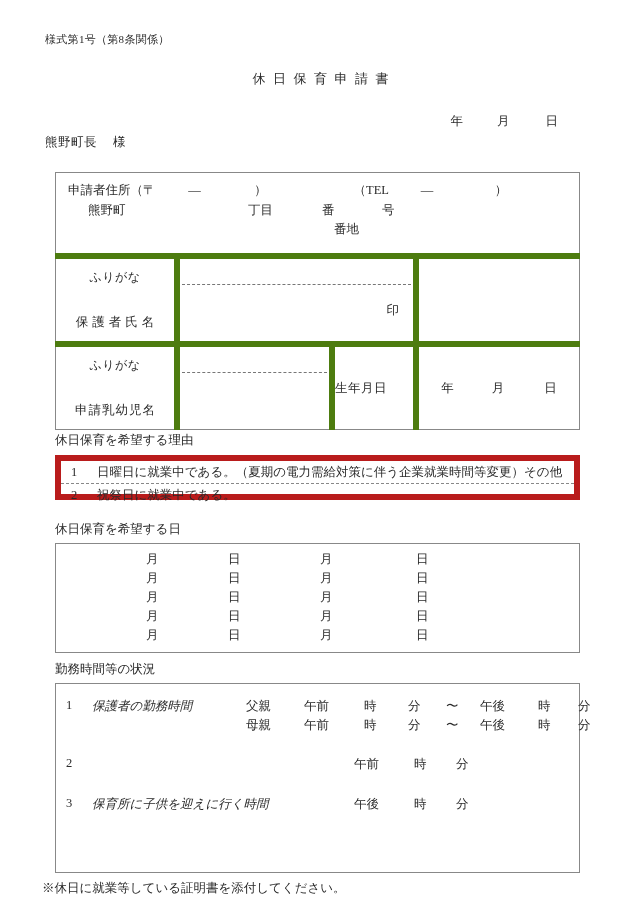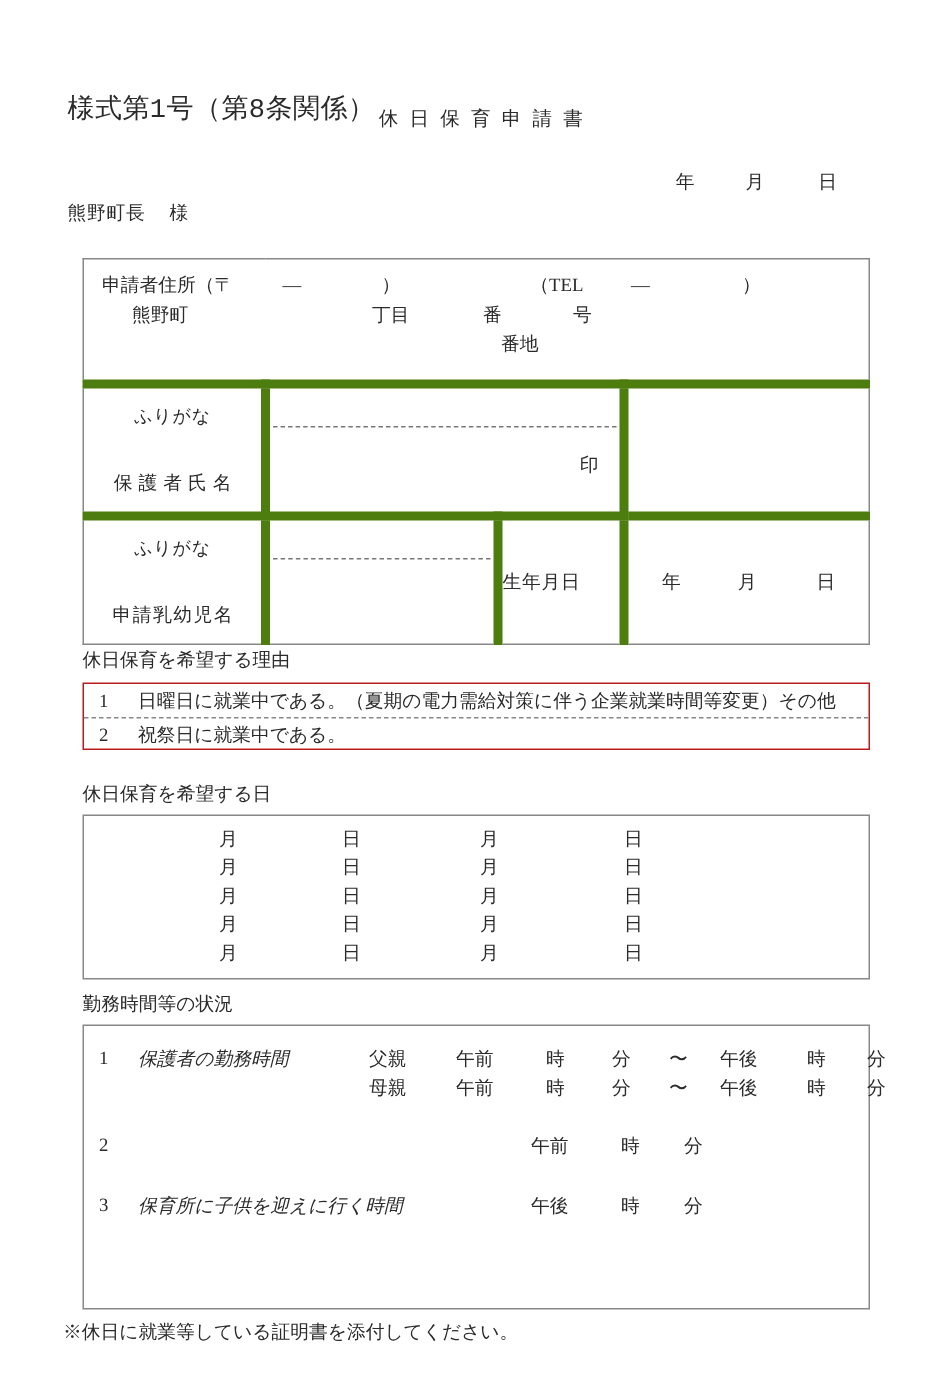--- a/index.html
+++ b/index.html
@@ -18,24 +18,23 @@
   }
   .page {
     position: absolute;
     inset: 0;
   }
   
   .abs { position: absolute; white-space: nowrap; }
 
   
   #form-code {
-    left: 45px; top: 60px;
-    font-size: 18px;
+    left: 45px; top: 32px;
+    font-size: 11px;
     letter-spacing: 0.3px;
-    font-family: Liberation Mono, monospace;
   }
   #doc-title {
     left: 0; right: 0; top: 70px;
     text-align: center;
     font-size: 13px;
     letter-spacing: 7.5px;
     text-indent: 7.5px;
     padding-left: 11px;
   }
   #date-line {
@@ -124,21 +123,21 @@
   }
   #caption-reason { top: 432px; }
   #caption-days   { top: 521px; }
   #caption-work   { top: 661px; }
 
   
   #reason-box {
     position: absolute;
     left: 55px; top: 455px;
     width: 525px; height: 45px;
-    border: 1px solid #b91c1c;
+    border: 6px solid #b91c1c;
     box-sizing: border-box;
   }
   #reason-box .r-row {
     position: relative;
     height: 22px;
     line-height: 22px;
     padding-left: 10px;
     font-size: 12.5px;
   }
   #reason-box .r-row.first { border-bottom: 1px dashed #888; }

